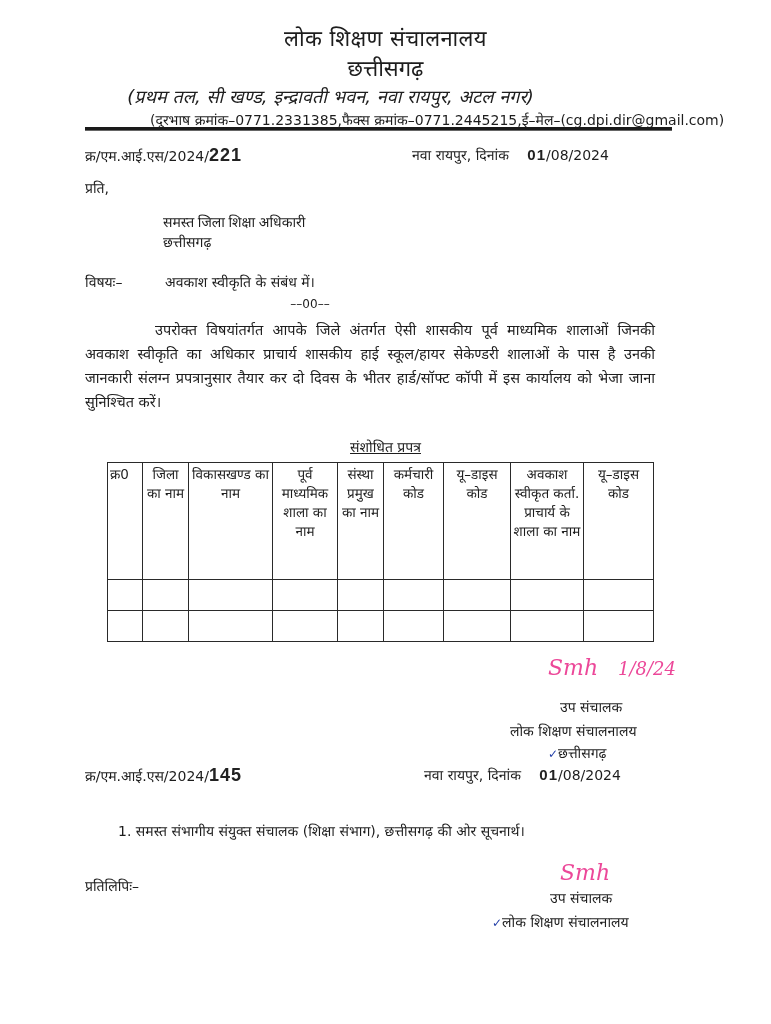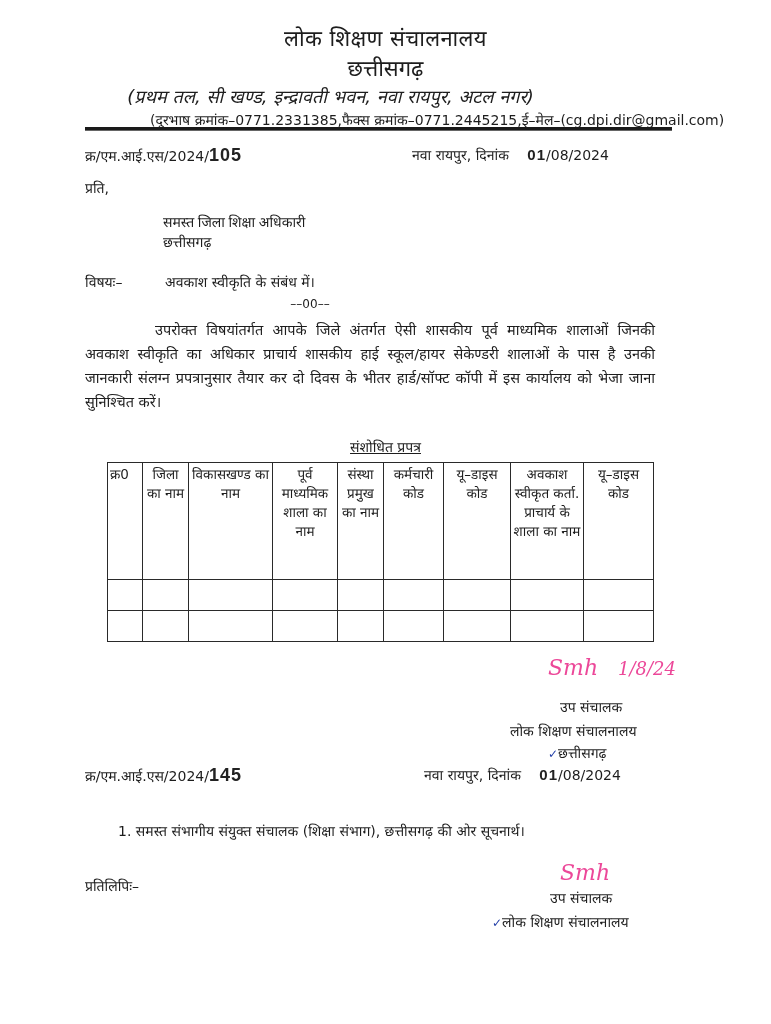--- a/index.html
+++ b/index.html
@@ -69,21 +69,21 @@
 </head>
 <body>
 
 <div class="abs lh-title">लोक शिक्षण संचालनालय</div>
 <div class="abs lh-state">छत्तीसगढ़</div>
 <div class="abs lh-address">(प्रथम तल, सी खण्ड, इन्द्रावती भवन, नवा रायपुर, अटल नगर)</div>
 <div class="abs lh-contact">(दूरभाष क्रमांक–0771.2331385,फैक्स क्रमांक–0771.2445215,ई–मेल–(cg.dpi.dir@gmail.com)</div>
 <div class="abs lh-rule"></div>
 
 <div class="abs t14 ref1">
-  <span>क्र/एम.आई.एस/2024/</span><span class="hand">105</span>
+  <span>क्र/एम.आई.एस/2024/</span><span class="hand">221</span>
 </div>
 <div class="abs t14 date1">
   <span>नवा रायपुर, दिनांक</span>
   <span class="hand" style="margin-left:14px;font-size:15px;">01</span><span>/08/2024</span>
 </div>
 
 <div class="abs t14 prati">प्रति,</div>
 <div class="abs t14 to1">समस्त जिला शिक्षा अधिकारी</div>
 <div class="abs t14 to2">छत्तीसगढ़</div>
 

